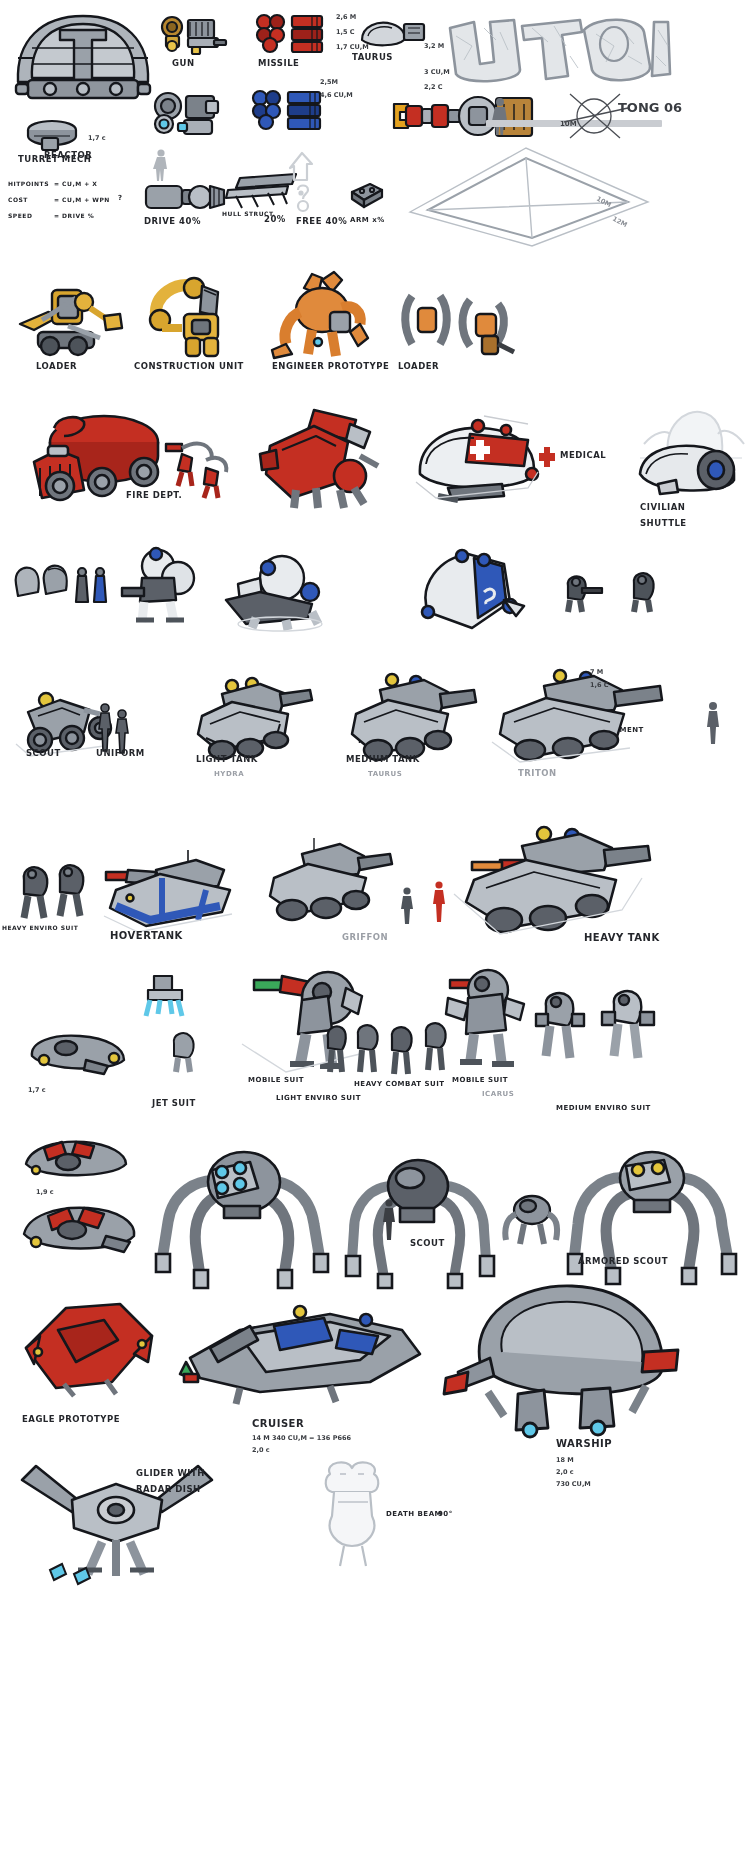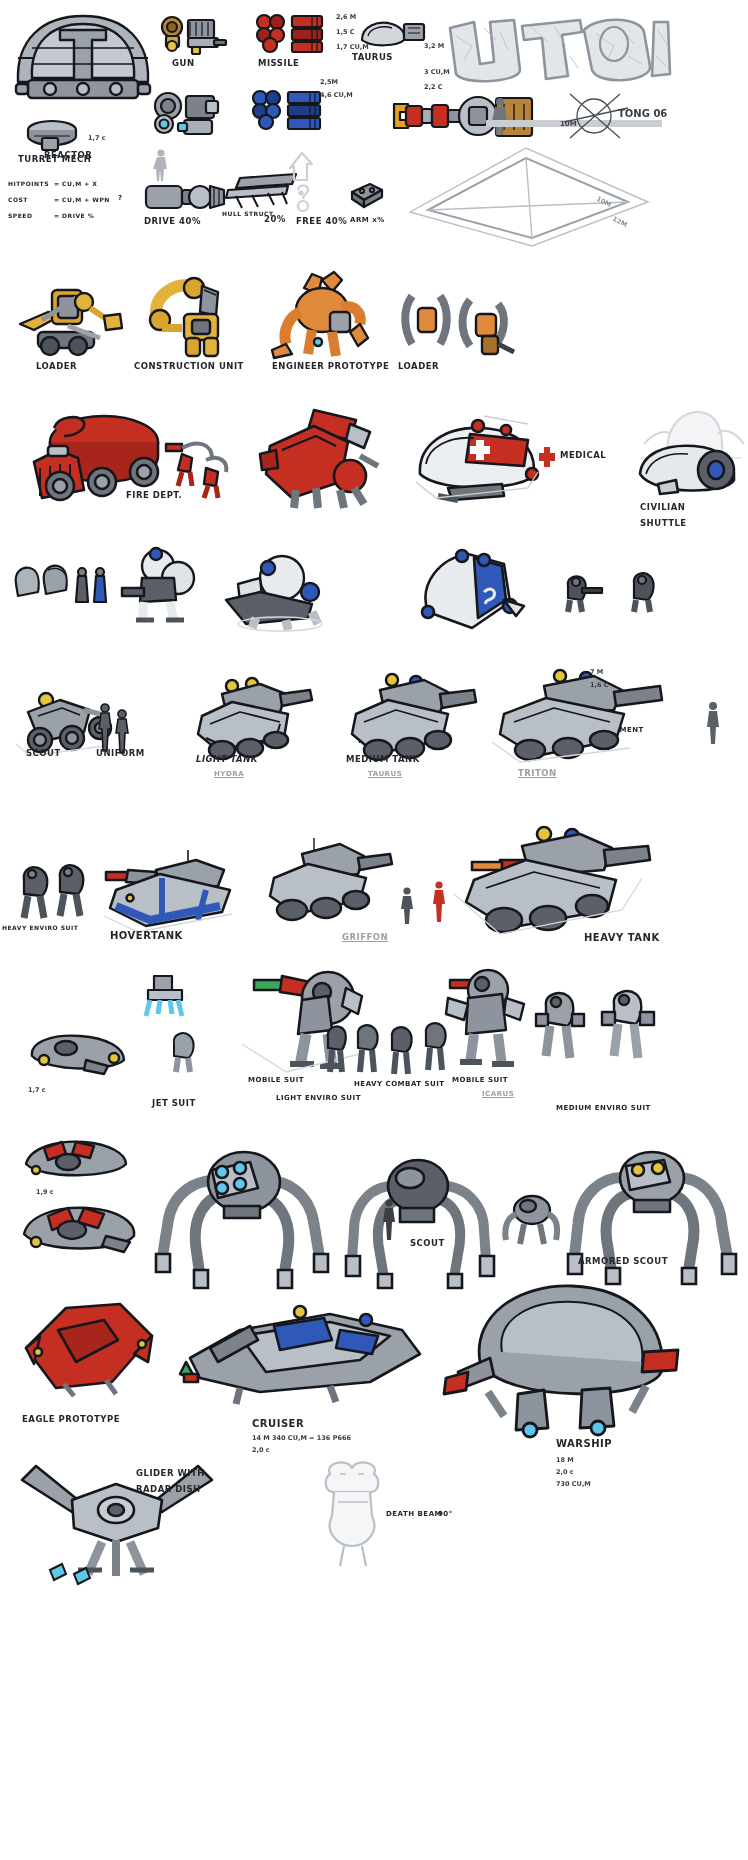--- a/index.html
+++ b/index.html
@@ -15,21 +15,21 @@
     color:#24262b;
     letter-spacing:.5px;
     white-space:nowrap;
     font-weight:600;
     transform-origin:left top;
   }
   .lbl.sm{font-size:7px;}
   .lbl.xs{font-size:6px;}
   .lbl.md{font-size:8.5px;}
   .lbl.lg{font-size:10px;}
-  .lbl.gray{color:#9b9fa6;text-decoration:underline;}
+  .lbl.gray{color:#9b9fa6;}
   .note{position:absolute;font-size:6.5px;color:#3a3d42;white-space:nowrap;font-weight:600;}
   .note.gray{color:#8d9198;}
   .sk{position:absolute;}
   svg{display:block;overflow:visible;}
   
   .scalebar{position:absolute;background:#c9ccd1;height:7px;border-radius:1px;}
   .scaletxt{position:absolute;font-size:7px;color:#3c3f44;font-weight:600;}
 </style>
 </head>
 <body>
@@ -269,21 +269,21 @@
   <div class="scaletxt" style="left:560px;top:120px;">10M</div>
 
   <div class="sk" style="left:562px;top:88px;">
     <svg width="86" height="60" viewBox="0 0 86 60">
       <g stroke="#4a4d53" stroke-width="1.3" fill="none">
         <circle cx="32" cy="28" r="17"></circle>
         <path d="M8 6 L58 50 M8 50 L58 6 M2 34 L66 20"></path>
       </g>
     </svg>
   </div>
-  <div class="note" style="left:618px;top:108px;font-size:10px;">TONG 06</div>
+  <div class="note" style="left:618px;top:100px;font-size:13px;">TONG 06</div>
 
   <div class="sk" style="left:406px;top:142px;">
     <svg width="246" height="106" viewBox="0 0 246 106">
       <g stroke="#b9bfc6" stroke-width="1.4" fill="none">
         <path d="M4 70 L120 6 L242 60 L126 104 Z"></path>
         <path d="M22 68 L120 16 L222 60 L126 96 Z" stroke="#9aa1a9" stroke-width="2"></path>
         <path d="M22 68 L222 60 M120 16 L126 96"></path>
       </g>
     </svg>
   </div>
@@ -583,21 +583,21 @@
         <path d="M92 22 L122 18 L124 28 L94 34 Z" fill="#7b828a"></path>
         <path d="M14 44 L44 30 L100 42 L96 66 L32 80 L10 62 Z" fill="#b9bfc6"></path>
         <path d="M22 52 L52 40 L92 50" stroke-width="1.8" fill="none"></path>
         <path d="M18 66 L40 76 L88 66 L92 52" stroke-width="2" fill="none"></path>
         <ellipse cx="34" cy="78" rx="13" ry="9" fill="#5b6068"></ellipse>
         <ellipse cx="62" cy="76" rx="13" ry="9" fill="#5b6068"></ellipse>
         <ellipse cx="88" cy="68" rx="12" ry="8" fill="#5b6068"></ellipse>
       </g>
     </svg>
   </div>
-  <div class="lbl md" style="left:196px;top:754px;font-style:italic;">LIGHT TANK</div>
+  <div class="lbl md" style="left:196px;top:754px;">LIGHT TANK</div>
   <div class="lbl sm gray" style="left:214px;top:770px;">HYDRA</div>
 
   <div class="sk" style="left:340px;top:668px;">
     <svg width="140" height="100" viewBox="0 0 140 100">
       <g stroke="#15171c" stroke-width="2.5" stroke-linejoin="round">
         <circle cx="52" cy="12" r="6" fill="#e3c53c"></circle>
         <circle cx="76" cy="14" r="6" fill="#2f58b8"></circle>
         <path d="M40 22 L84 12 L108 24 L100 44 L46 50 Z" fill="#9aa1a9"></path>
         <path d="M100 26 L134 22 L136 34 L102 40 Z" fill="#7b828a"></path>
         <path d="M16 46 L48 32 L108 46 L102 72 L36 86 L12 66 Z" fill="#b9bfc6"></path>

